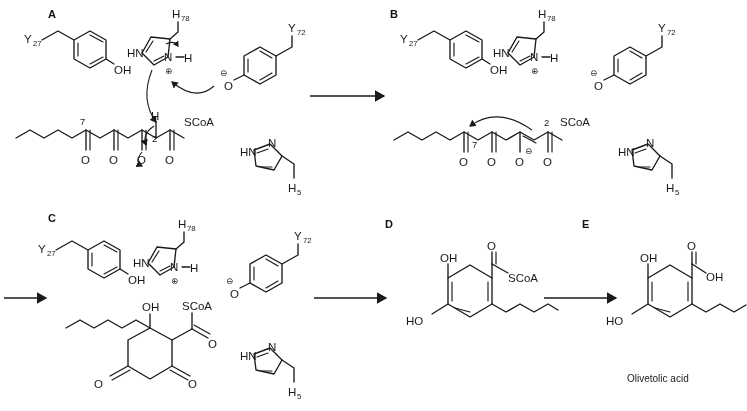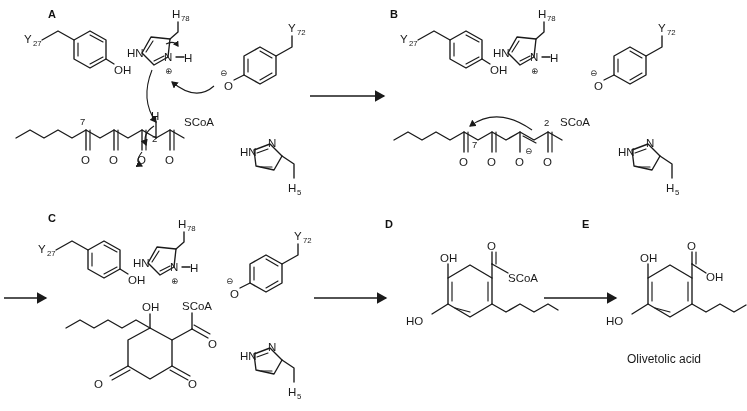--- a/index.html
+++ b/index.html
@@ -9,21 +9,21 @@
   .struct{position:absolute;}
   svg{display:block;overflow:visible;}
   .bond{stroke:#1a1a1a;stroke-width:1.35;fill:none;stroke-linecap:round;stroke-linejoin:round;}
   .bond-thin{stroke:#1a1a1a;stroke-width:1.15;fill:none;stroke-linecap:round;}
   .mech{stroke:#1a1a1a;stroke-width:1.1;fill:none;}
   .rxn-arrow{stroke:#1a1a1a;stroke-width:1.3;fill:none;}
   .atom{font-family:"Liberation Sans","DejaVu Sans",sans-serif;font-size:11.5px;fill:#1a1a1a;}
   .atom-sub{font-family:"Liberation Sans","DejaVu Sans",sans-serif;font-size:7.8px;fill:#1a1a1a;}
   .num{font-family:"Liberation Sans","DejaVu Sans",sans-serif;font-size:9.5px;fill:#1a1a1a;}
   .charge{font-family:"Liberation Sans","DejaVu Sans",sans-serif;font-size:8.5px;fill:#1a1a1a;}
-  .caption{position:absolute;font-size:12px;color:#1a1a1a;white-space:nowrap;}
+  .caption{position:absolute;font-size:10px;color:#1a1a1a;white-space:nowrap;margin-top:21px;}
 </style>
 </head>
 <body>
 
 <div class="panel-letter" style="left:48px;top:8px;">A</div>
 <div class="panel-letter" style="left:390px;top:8px;">B</div>
 <div class="panel-letter" style="left:48px;top:212px;">C</div>
 <div class="panel-letter" style="left:385px;top:218px;">D</div>
 <div class="panel-letter" style="left:582px;top:218px;">E</div>
 

